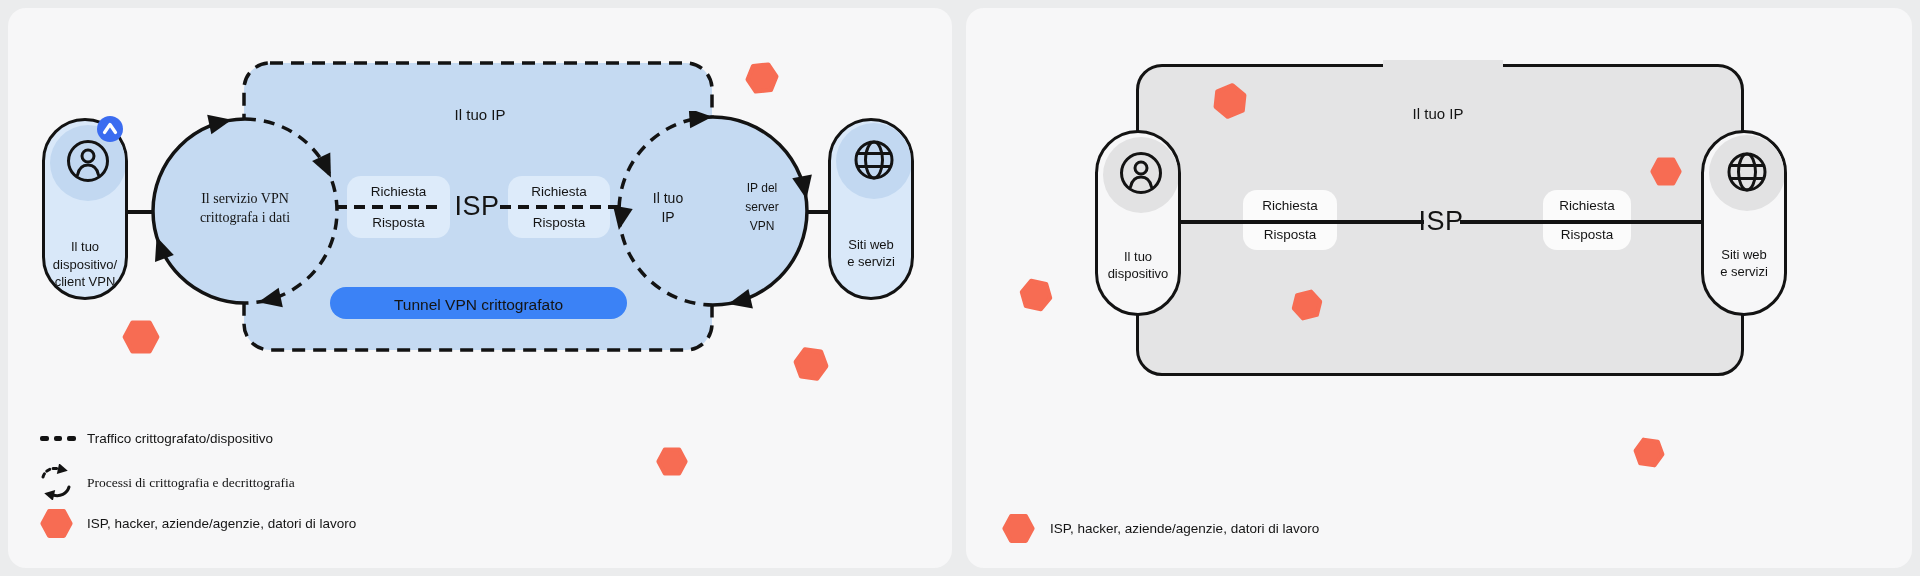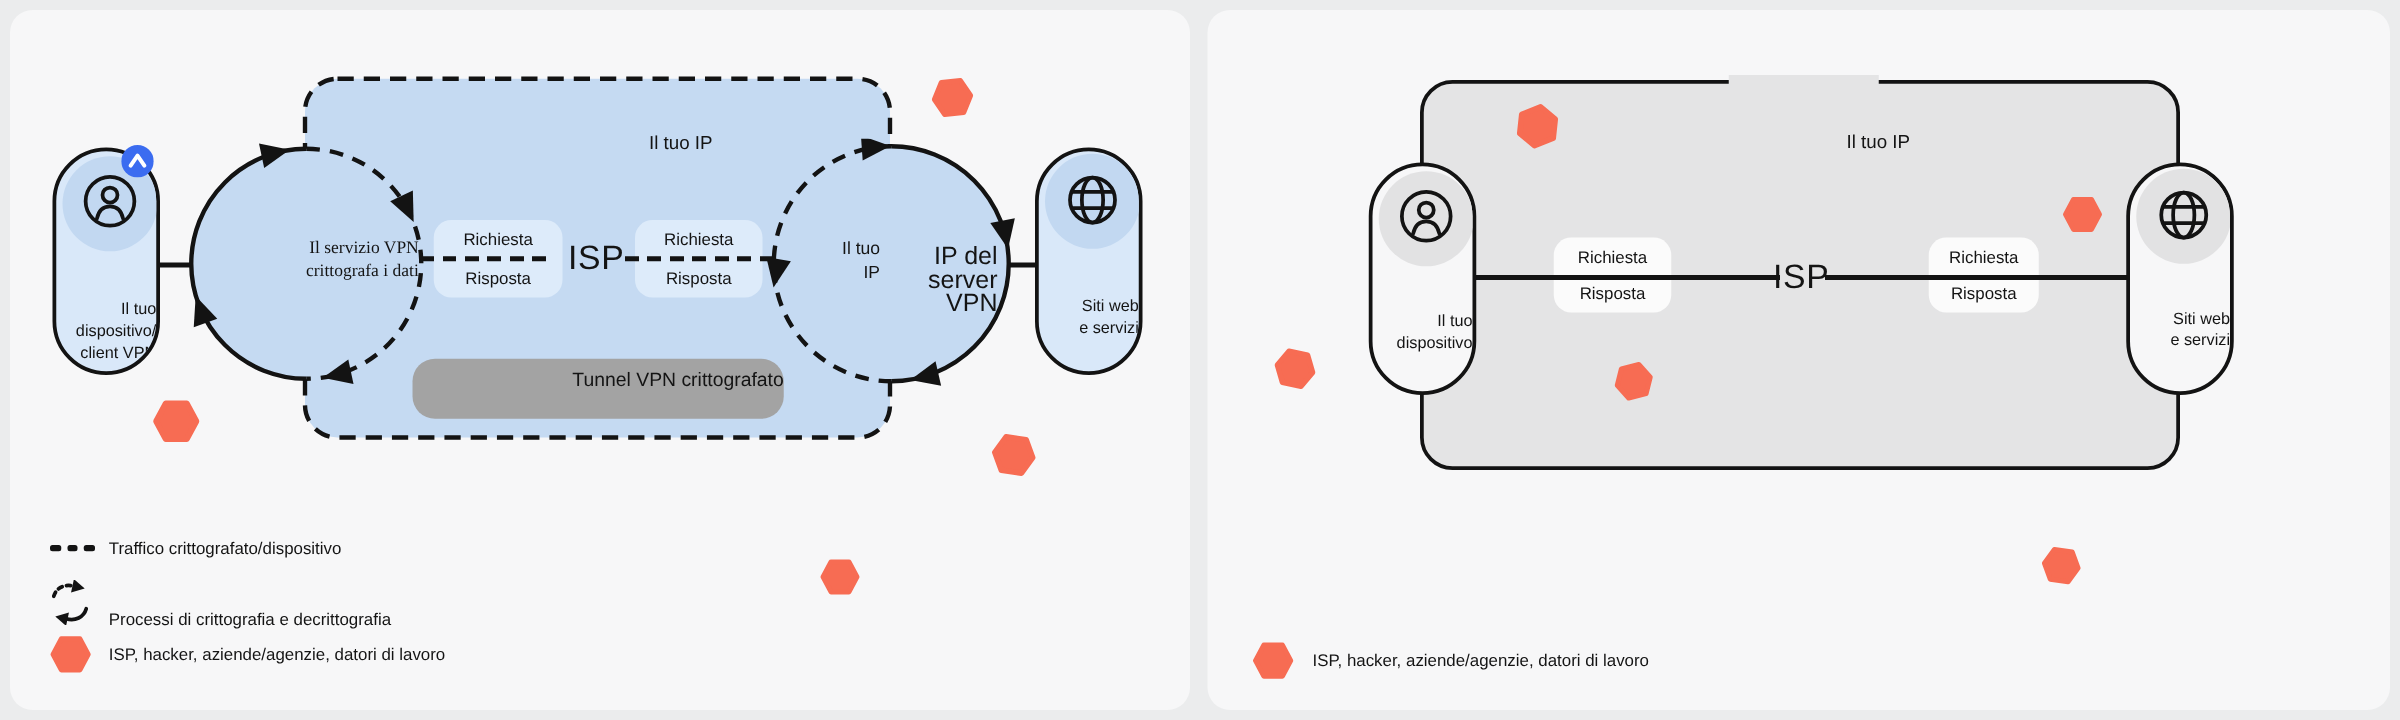--- a/index.html
+++ b/index.html
@@ -1,19 +1,19 @@
 <!DOCTYPE html>
 <html><head>
 <meta charset="utf-8">
 <style>
   * { margin:0; padding:0; box-sizing:border-box; }
   html,body { width:1920px; height:576px; background:#ebeced; font-family:"Liberation Sans", sans-serif; color:#141414; overflow:hidden; }
   .abs { position:absolute; }
   .card { position:absolute; top:8px; height:560px; background:#f7f7f8; border-radius:18px; }
-  .txt { position:absolute; white-space:pre-line; text-align:right; color:#141414; }
+  .txt { position:absolute; white-space:pre-line; text-align:center; color:#141414; }
   .pill { position:absolute; width:86px; border:3px solid #131313; border-radius:46px; overflow:hidden; }
   .pill-blue { background:#d9e8f9; }
   .pill-white { background:#f7f7f8; }
   .pill-circle { position:absolute; width:76px; height:76px; border-radius:50%; }
   .pc-blue { background:#c2d8f1; }
   .pc-gray { background:#e2e2e3; }
   .icon-svg { position:absolute; }
   .rbox { position:absolute; border-radius:14px; }
   .rbox-blue { background:#ddebfa; }
   .rbox-white { background:#fbfbfb; }
@@ -58,38 +58,38 @@
   <polygon points="-17,-10 -17,10 6,0" fill="#131313" transform="translate(192.3,82.1) rotate(79)"></polygon>
   <polygon points="-17,-10 -17,10 6,0" fill="#131313" transform="translate(121.1,191.6) rotate(167)"></polygon>
   <polygon points="-17,-10 -17,10 6,0" fill="#131313" transform="translate(6.9,113.1) rotate(100)"></polygon>
 </svg>
 
 <div class="txt" style="left:390px; top:106px; width:180px; font-size:15px;">Il tuo IP</div>
 <div class="txt" style="left:155px; top:189px; width:180px; font-size:14px; line-height:19px;font-family:Liberation Serif, serif;">Il servizio VPN
 crittografa i dati</div>
 <div class="txt" style="left:632px; top:189px; width:72px; font-size:14px; line-height:19px;">Il tuo
 IP</div>
-<div class="txt" style="left:726px; top:196px; width:72px; font-size:20px; line-height:19px;">IP del
+<div class="txt" style="left:726px; top:179px; width:72px; font-size:12px; line-height:19px;">IP del
 server
 VPN</div>
 
 <div class="rbox rbox-blue" style="left:347px; top:176px; width:103px; height:62px;">
   <span class="r1">Richiesta</span>
   <span class="r2">Risposta</span>
 </div>
 <div class="rbox rbox-blue" style="left:508px; top:176px; width:102px; height:62px;">
   <span class="r1">Richiesta</span>
   <span class="r2">Risposta</span>
 </div>
 
 <div class="dashseg" style="left:336px; top:205px; width:101px;"></div>
 <div class="dashseg" style="left:500px; top:205px; width:120px;"></div>
 <div class="isp" style="left:437px; top:191px; width:80px;">ISP</div>
 
-<div class="abs" style="left:330px; top:287px; width:297px; height:48px; border-radius:18px; background:#a3a3a3;">
+<div class="abs" style="left:330px; top:287px; width:297px; height:32px; border-radius:18px; background:#3b82f6;">
   <div class="txt" style="left:0; right:0; top:9px; font-size:15.5px;">Tunnel VPN crittografato</div>
 </div>
 
 <div class="pill pill-blue" style="left:42px; top:118px; height:182px;">
   <div class="pill-circle pc-blue" style="left:5px; top:4px;"></div>
   <svg class="icon-svg" style="left:21px; top:18px;" width="44" height="44" viewBox="0 0 44 44">
     <circle cx="22" cy="22" r="19.5" fill="none" stroke="#131313" stroke-width="3"></circle>
     <circle cx="22" cy="17" r="6" fill="none" stroke="#131313" stroke-width="3"></circle>
     <path d="M11.5,36 C13,28.5 17,26 22,26 C27,26 31,28.5 32.5,36" fill="none" stroke="#131313" stroke-width="3" stroke-linecap="round"></path>
   </svg>
@@ -135,21 +135,21 @@
   </div>
   <div class="legend-label" style="left:87px; top:431px;">Traffico crittografato/dispositivo</div>
 </div>
 <div class="abs">
   <svg class="abs" style="left:38px; top:464px;" width="36" height="36" viewBox="0 0 36 36">
     <path d="M5,13 C7,6 14,3 21,5" fill="none" stroke="#131313" stroke-width="3" stroke-dasharray="3.5 3.5" stroke-linecap="round"></path>
     <polygon points="20,0 20,11 30,5.5" fill="#131313" transform="rotate(12 24 5)"></polygon>
     <path d="M31,23 C29,30 22,33 15,31" fill="none" stroke="#131313" stroke-width="3" stroke-linecap="round"></path>
     <polygon points="16,25 16,36 6,30.5" fill="#131313" transform="rotate(12 12 31)"></polygon>
   </svg>
-  <div class="legend-label" style="left:87px; top:488px;">Processi di crittografia e decrittografia</div>
+  <div class="legend-label" style="left:87px; top:475px;font-family:Liberation Serif, serif;">Processi di crittografia e decrittografia</div>
 </div>
 <div class="abs">
   <svg class="hex" style="left:40px; top:508px;" width="33" height="31" viewBox="0 0 40 36">
       <path d="M11,3 H29 L37,18 L29,33 H11 L3,18 Z" fill="#F76C53" stroke="#F76C53" stroke-width="5" stroke-linejoin="round"></path>
     </svg>
   <div class="legend-label" style="left:87px; top:516px;">ISP, hacker, aziende/agenzie, datori di lavoro</div>
 </div>
 
 <div class="abs" style="left:1136px; top:64px; width:608px; height:312px; background:#e4e4e5; border:3px solid #131313; border-radius:26px;"></div>
 

